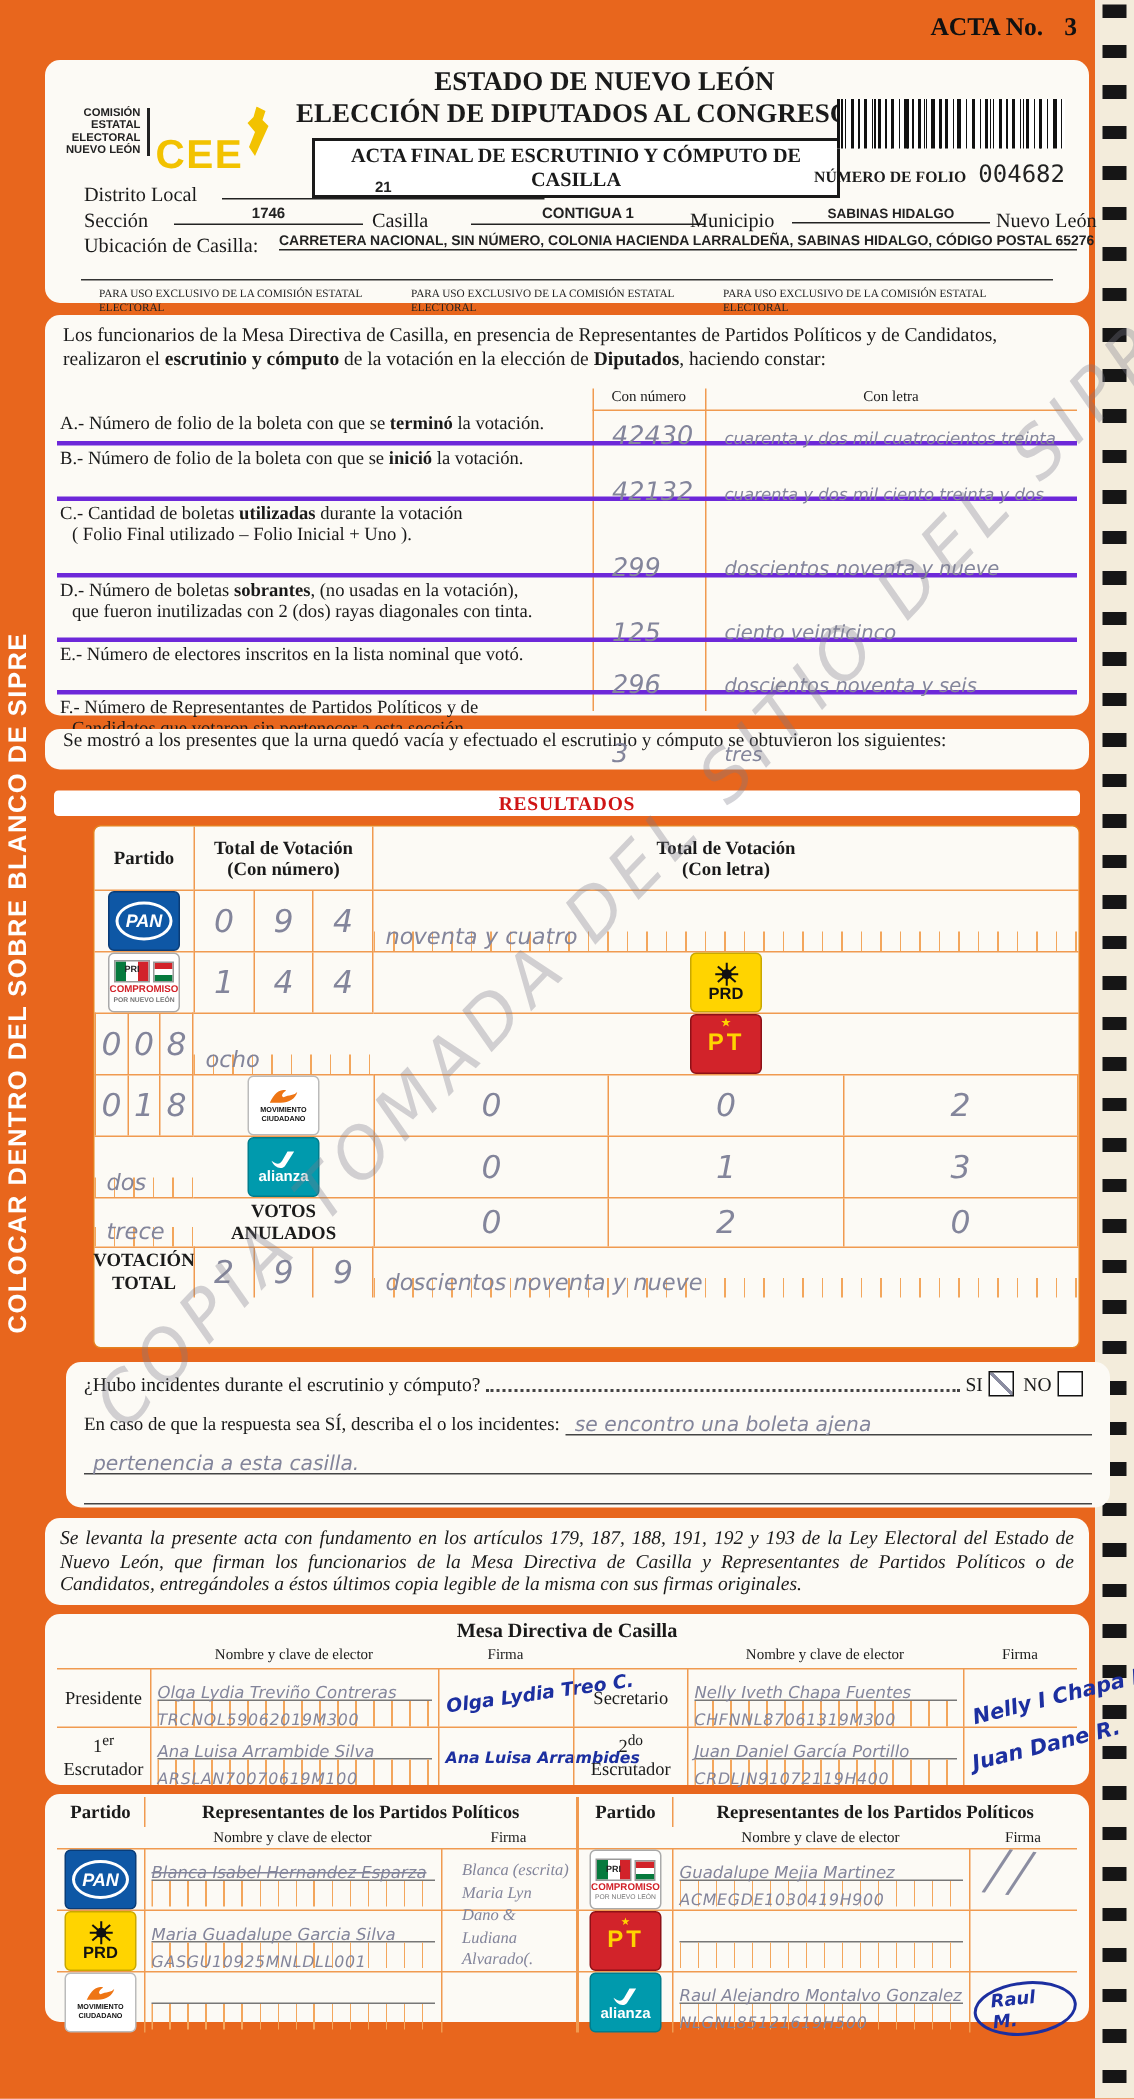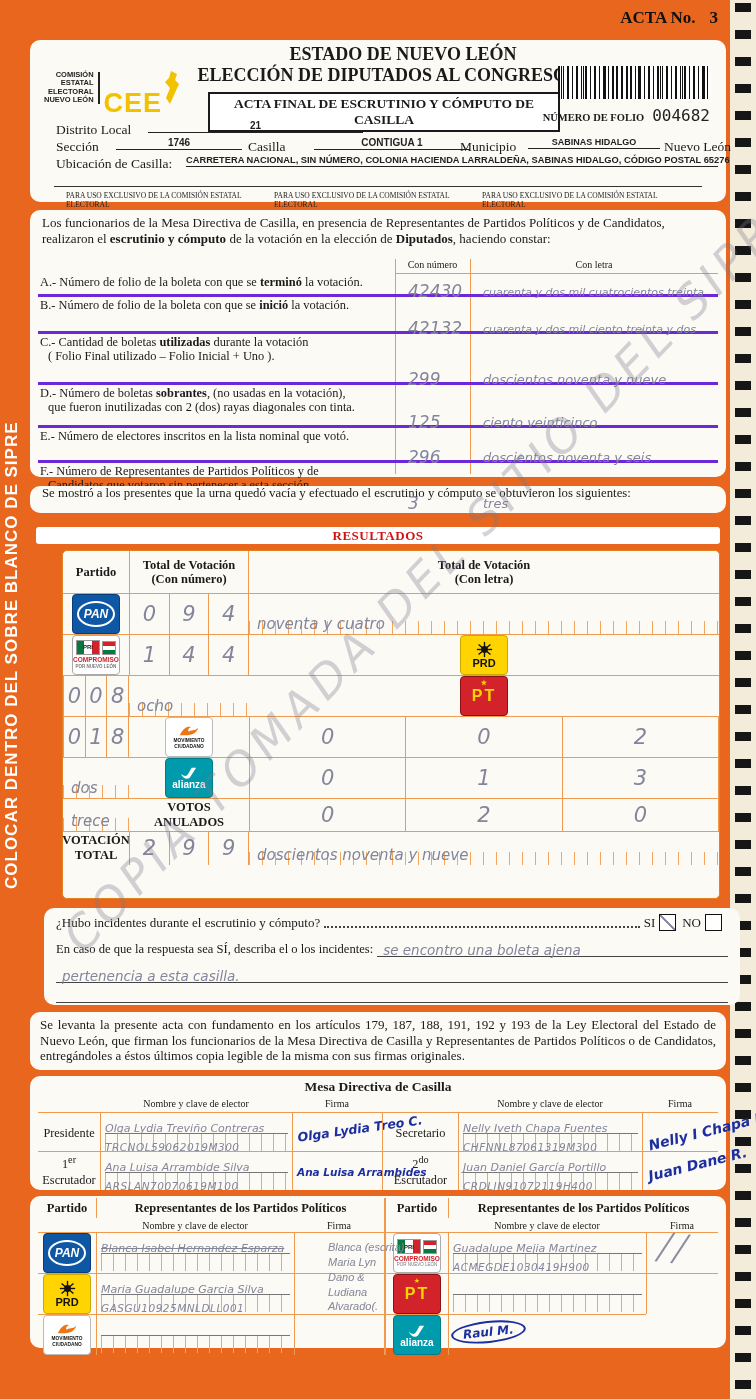--- a/index.html
+++ b/index.html
@@ -94,21 +94,21 @@
   .cbx{width:15px;height:15px;border:1.6px solid #111;margin:0 6px 0 4px;background:#fff;}
   .cbx.checked{background-image:linear-gradient(to top right,transparent 46%,#8b8da1 46%,#8b8da1 56%,transparent 56%);}
   .inc-d{position:absolute;left:12px;right:12px;top:32px;display:flex;align-items:flex-end;font-size:12.6px;}
   .wline{border-bottom:1.3px solid #444;position:relative;}
   .inc-d .wline{flex:1;height:16px;margin-left:4px;}
   .inc-l2{position:absolute;left:12px;right:12px;top:58px;height:16px;}
   .inc-l3{position:absolute;left:12px;right:12px;top:80px;height:14px;}
   .inc-hw{position:absolute;left:6px;bottom:-2px;font-size:13.5px;white-space:nowrap;}
   
   .p-legal{left:30px;top:1012px;width:696px;height:58px;}
-  .p-legal p{margin:5px 10px;font-size:13px;line-height:1.2;text-align:justify;}
+  .p-legal p{margin:5px 10px;font-size:13px;line-height:1.2;text-align:justify;font-style:italic;}
   
   .p-mesa{left:30px;top:1076px;width:696px;height:114px;}
   .mesa-title{text-align:center;font-weight:bold;font-size:13.5px;padding-top:3px;}
   .mesa-sub{position:absolute;top:22px;left:8px;right:8px;height:12px;font-size:10px;}
   .mesa-sub span{position:absolute;text-align:center;}
   .mg{position:absolute;left:8px;right:8px;top:36px;bottom:2px;display:grid;
         grid-template-columns:62px 192px 90px 76px 184px 76px;grid-auto-rows:1fr;}
   .mg>div{border-top:1px solid #f09a50;border-left:1px solid #f09a50;position:relative;}
   .mg>div.nbl{border-left:none;}
   .role{display:flex;align-items:center;justify-content:center;font-size:12.3px;text-align:center;padding:0 2px;}
@@ -124,21 +124,21 @@
   .p-reps{left:30px;top:1196px;width:696px;height:152px;}
   .rg{position:absolute;left:8px;right:8px;top:2px;bottom:2px;display:grid;
         grid-template-columns:58px 198px 90px 64px 198px 72px;grid-template-rows:20px 14px 1fr 1fr 1fr;}
   .rg>div{position:relative;}
   .rg .gb{border-top:1px solid #f09a50;border-left:1px solid #f09a50;}
   .rg .mid{border-left:2px solid #f09a50;}
   .rg .hcell{display:flex;align-items:center;justify-content:center;font-weight:bold;font-size:12.5px;text-align:center;}
   .rg .shcell{display:flex;align-items:center;justify-content:center;font-size:10px;}
   .pcell{display:flex;align-items:center;justify-content:center;}
   .left-note{position:absolute;left:278px;top:44px;width:110px;z-index:8;}
-  .left-note div{font-family:Liberation Sans, sans-serif;font-style:italic;color:#83859b;font-size:11px;line-height:1.35;margin-left:20px;}
+  .left-note div{font-family:Liberation Serif, serif;font-style:italic;color:#83859b;font-size:11px;line-height:1.35;}
   .oval-sig{position:absolute;left:2px;top:6px;border:2px solid #1c2fa0;border-radius:50%;padding:2px 10px;
         font-size:12px;transform:rotate(-6deg);}
   .pencil-sig{position:absolute;left:10px;top:0px;color:#8b8da1;font-size:26px;transform:rotate(6deg);}
   
   .lg{width:46px;height:38px;display:flex;flex-direction:column;align-items:center;justify-content:center;
         border-radius:4px;font-family:"Liberation Sans",sans-serif;flex-shrink:0;}
   .lg-pan{background:#0e57a5;border:1px solid #0a3c77;}
   .pan-oval{border:2px solid #fff;border-radius:50%;width:34px;height:22px;display:flex;align-items:center;justify-content:center;}
   .pan-txt{color:#fff;font-weight:bold;font-style:italic;font-size:12px;}
   .lg-pri{background:#fff;border:1px solid #aaa;}
@@ -661,20 +661,28 @@
       <div class="gb"></div>
       <div class="pcell gb mid">
         <div class="lg lg-al">
           <svg width="22" height="16" viewBox="0 0 24 18">
             <path d="M3 10 C7 13 9 13 11 10 L15 3 L20 3 L13 14 C10 17 5 15 3 10 Z" fill="#fff"></path>
           </svg>
           <span class="al-txt">alianza</span>
         </div>
       </div>
       <div class="gb">
+        <div class="wl">
+            <span class="hw">Raul Alejandro Montalvo Gonzalez</span>
+          </div>
+        <div class="cl">
+            <span class="hw">NLGNL85121619H500</span>
+          </div>
+      </div>
+      <div class="gb">
         <span class="sig oval-sig">Raul M.</span>
       </div>
     </div>
     <div class="left-note">
       <div>Blanca (escrita)</div>
       <div>Maria Lyn</div>
       <div>Dano &amp;</div>
       <div>Ludiana</div>
       <div>Alvarado(.</div>
     </div>

